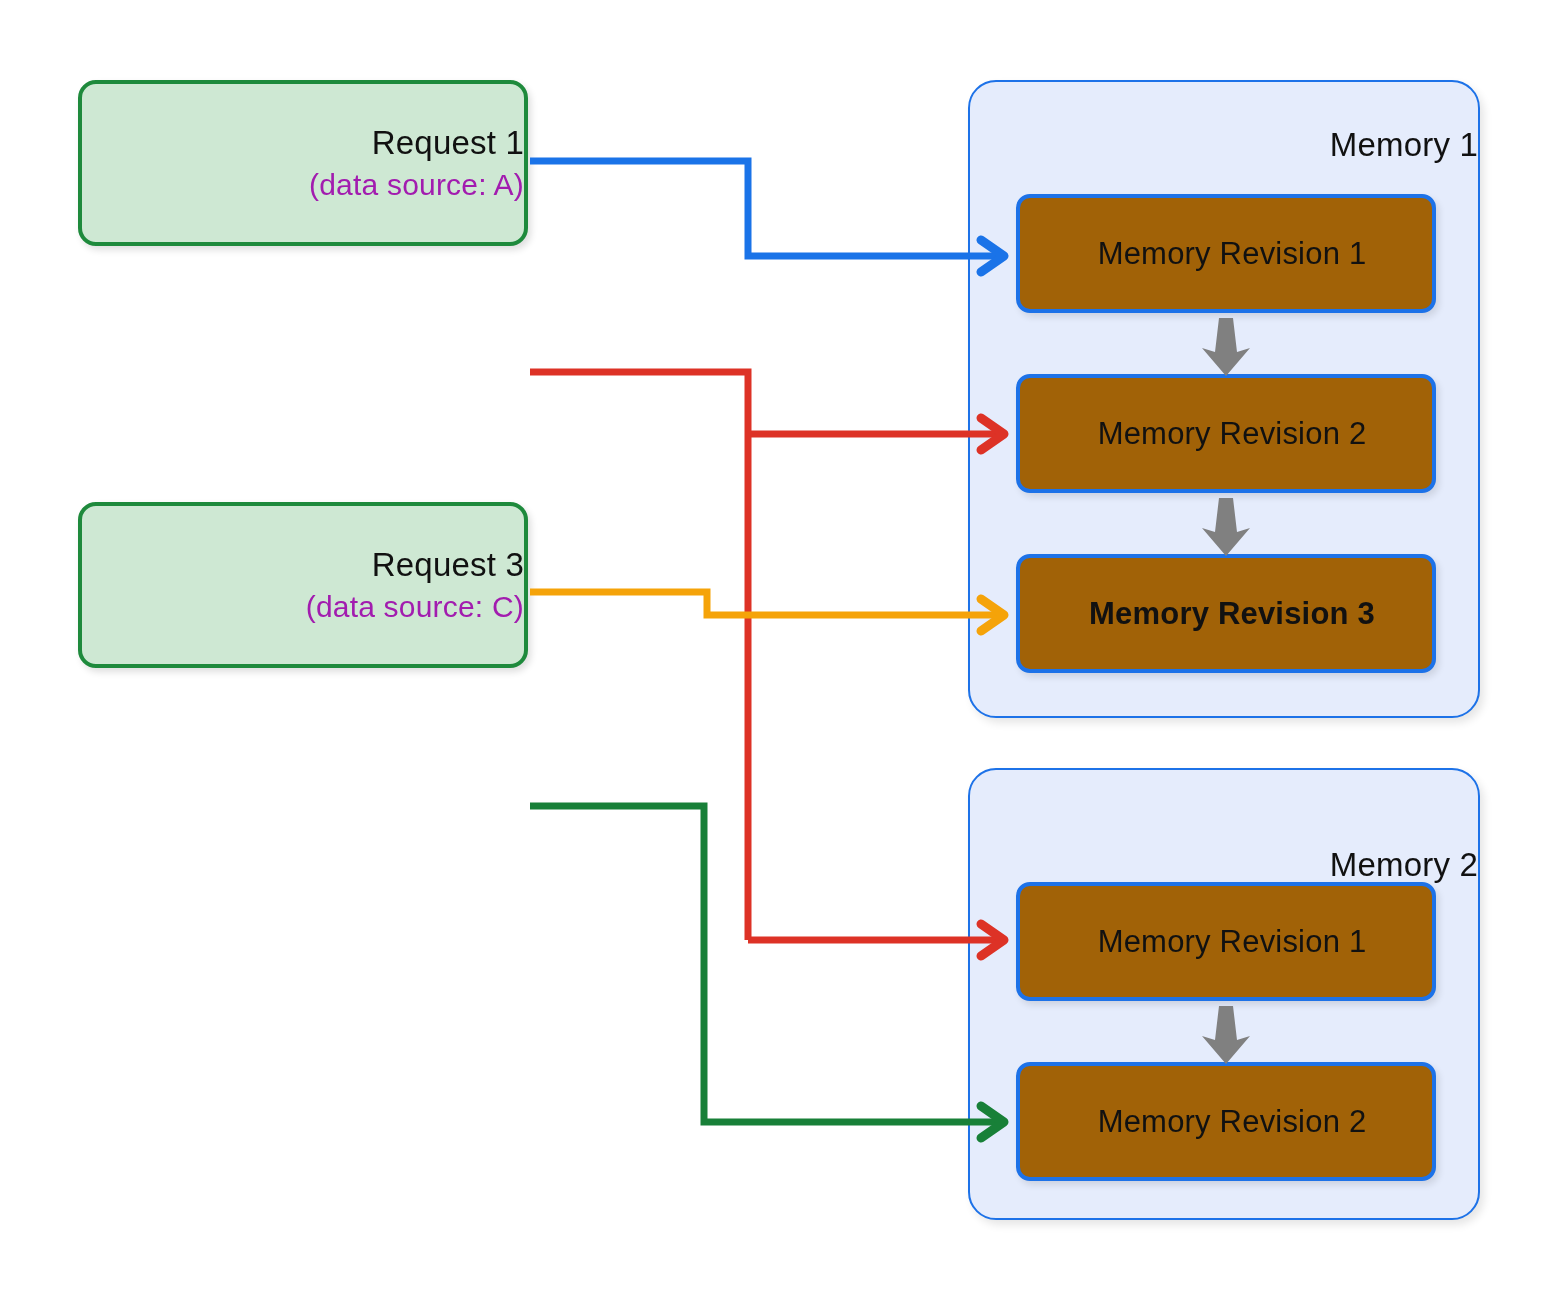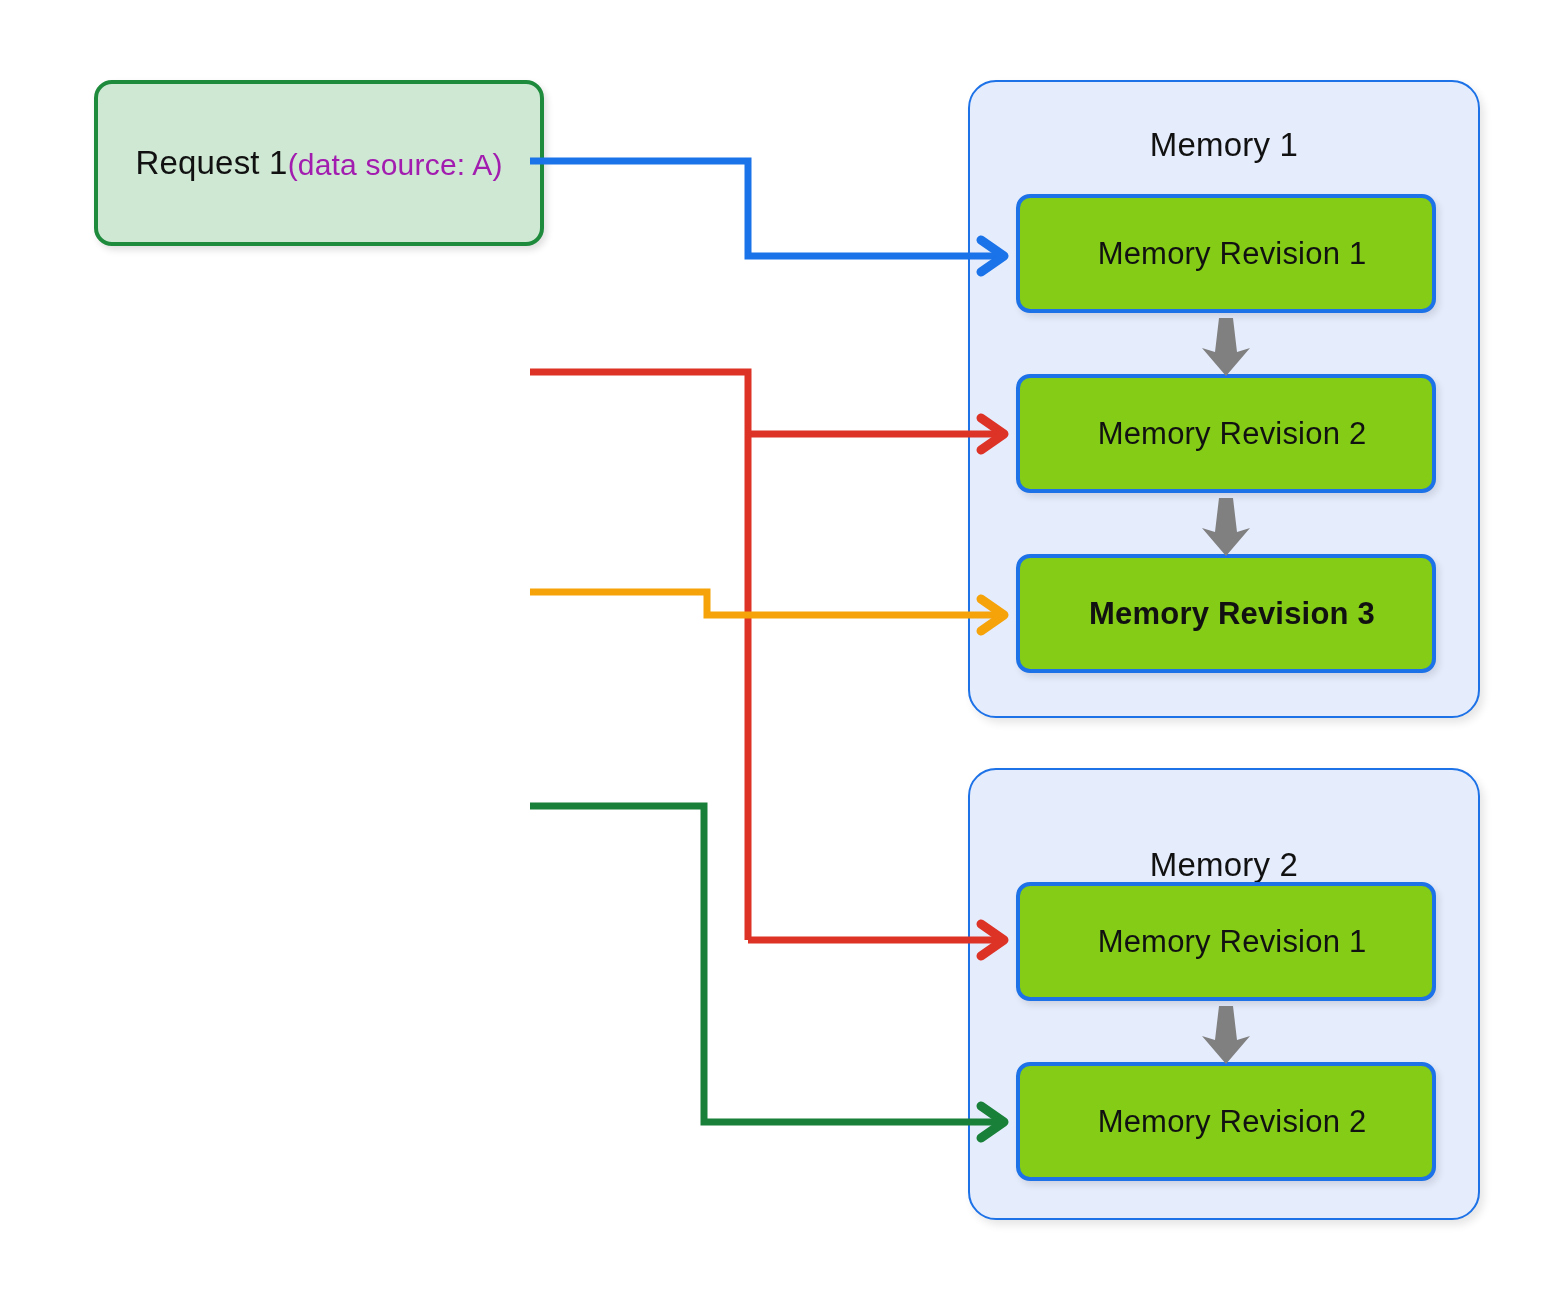--- a/index.html
+++ b/index.html
@@ -17,25 +17,24 @@
   #canvas {
     position: absolute;
     left: 0; top: 0;
     width: 1562px;
     height: 1308px;
   }
   .node {
     position: absolute;
     box-sizing: border-box;
     display: flex;
-    flex-direction: row;
-    align-items: center;
+    flex-direction: column;
+    align-items: flex-end;
     justify-content: center;
     text-align: center;
-    margin-left: 16px;
   }
   
   .request-box {
     width: 450px;
     height: 166px;
     left: 78px;
     background: #cee8d3;
     border: 4px solid #1e8a3c;
     border-radius: 18px;
     box-shadow: 3px 4px 7px rgba(0,0,0,0.13);
@@ -61,33 +60,33 @@
     width: 512px;
     background: #e5ecfc;
     border: 2px solid #1d72e8;
     border-radius: 28px;
     box-shadow: 4px 5px 9px rgba(0,0,0,0.10);
   }
   .memory-title {
     position: absolute;
     left: 0;
     width: 100%;
-    text-align: center;
+    text-align: right;
     font-size: 33px;
     color: #111111;
     letter-spacing: 0.2px;
   }
   
   .revision-box {
     position: absolute;
     box-sizing: border-box;
     left: 1016px;
     width: 420px;
     height: 119px;
-    background: #84cc16;
+    background: #a16207;
     border: 4px solid #1d72e8;
     border-radius: 14px;
     display: flex;
     align-items: center;
     justify-content: center;
     box-shadow: 3px 4px 7px rgba(0,0,0,0.11);
     padding-left: 12px;
   }
   .revision-label {
     font-size: 31px;
@@ -114,20 +113,24 @@
 <body>
 
 <div id="canvas">
 
   <div class="node request-box" style="top:80px;">
     <div class="request-title">Request 1</div>
     <div class="request-sub">(data source: A)</div>
   </div>
 
 
+  <div class="node request-box" style="top:502px;">
+    <div class="request-title">Request 3</div>
+    <div class="request-sub">(data source: C)</div>
+  </div>
 
 
   <div class="memory-container" style="top:80px; height:638px;">
     <div class="memory-title" style="top:44px;">Memory 1</div>
   </div>
 
   <div class="revision-box" style="top:194px;">
     <span class="revision-label">Memory Revision 1</span>
   </div>
 

